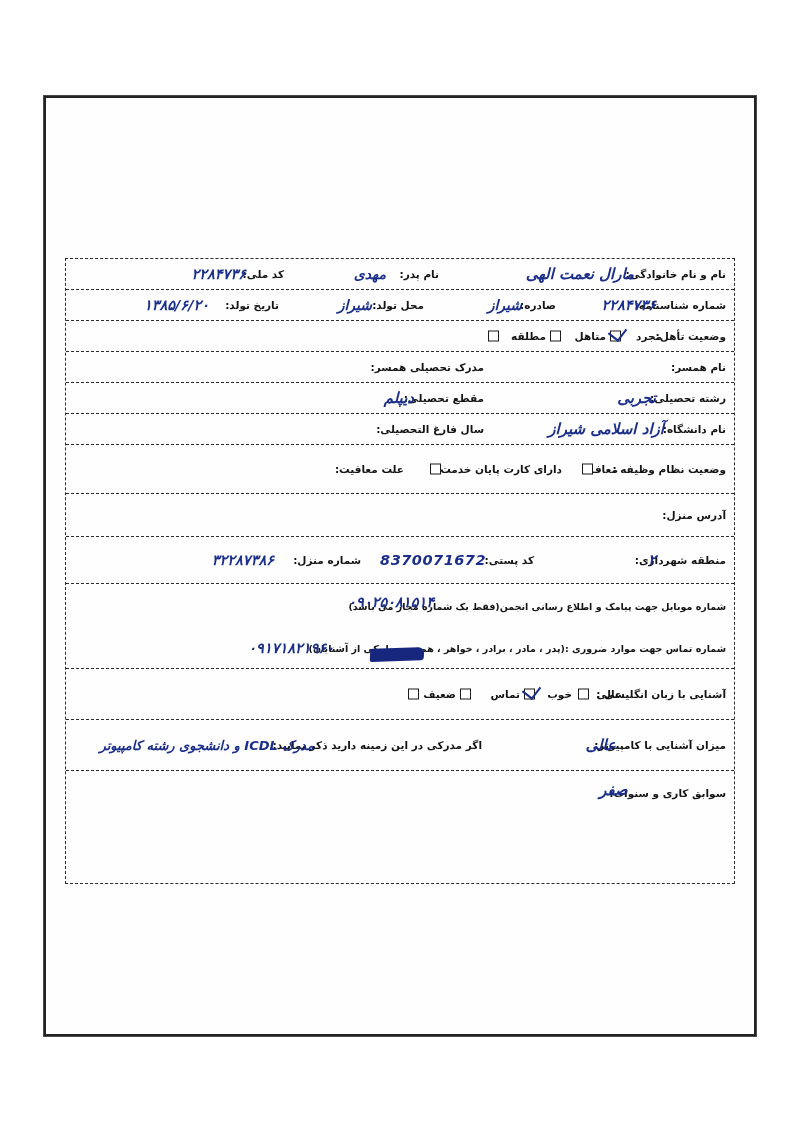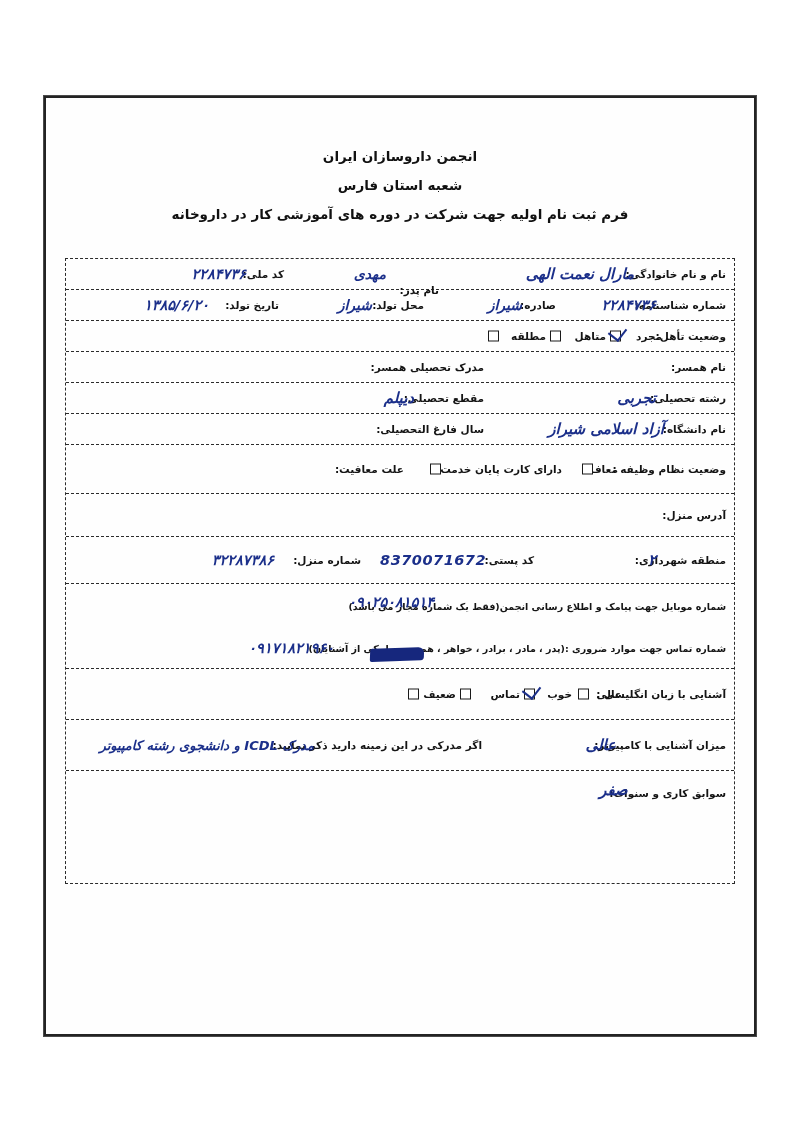--- a/index.html
+++ b/index.html
@@ -117,33 +117,28 @@
     border-radius:2px 6px 3px 2px;
     transform:rotate(-2deg) skewX(-4deg);
     vertical-align:middle;
   }
 </style>
 </head>
 <body>
 
 <div class="scan-page">
 
-  <div class="doc-header">
-    <div class="hdr-1">انجمن داروسازان ایران</div>
-    <div class="hdr-2">شعبه استان فارس</div>
-    <div class="hdr-3">فرم ثبت نام اولیه جهت شرکت در دوره های آموزشی کار در داروخانه</div>
-  </div>
 
   <div class="form-table">
 
     <div class="row">
       <div class="line sep">
         <span class="cell lbl" style="right:8px;">نام و نام خانوادگی:</span>
         <span class="cell hw hw-lg" style="right:100px;">مارال نعمت الهی</span>
-        <span class="cell lbl" style="right:295px;margin-top:16px;">نام پدر:</span>
+        <span class="cell lbl" style="right:295px;">نام پدر:</span>
         <span class="cell hw" style="right:348px;">مهدی</span>
         <span class="cell lbl" style="right:450px;">کد ملی:</span>
         <span class="cell hw hw-num" style="right:488px;">۲۲۸۴۷۳۶</span>
       </div>
       <div class="line">
         <span class="cell lbl" style="right:8px;">شماره شناسنامه:</span>
         <span class="cell hw hw-num" style="right:78px;">۲۲۸۴۷۳۶</span>
         <span class="cell lbl" style="right:178px;">صادره:</span>
         <span class="cell hw" style="right:212px;">شیراز</span>
         <span class="cell lbl" style="right:310px;">محل تولد:</span>

